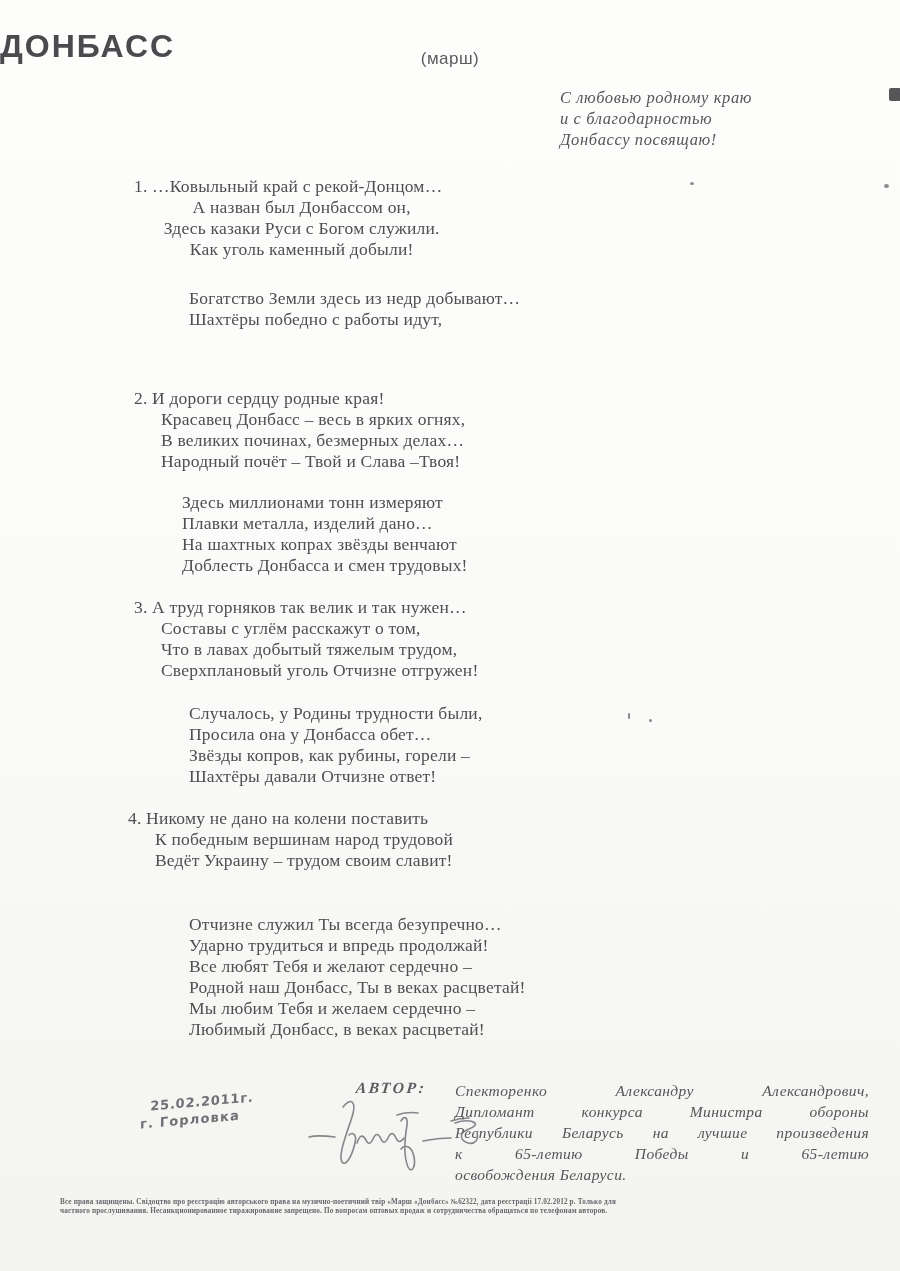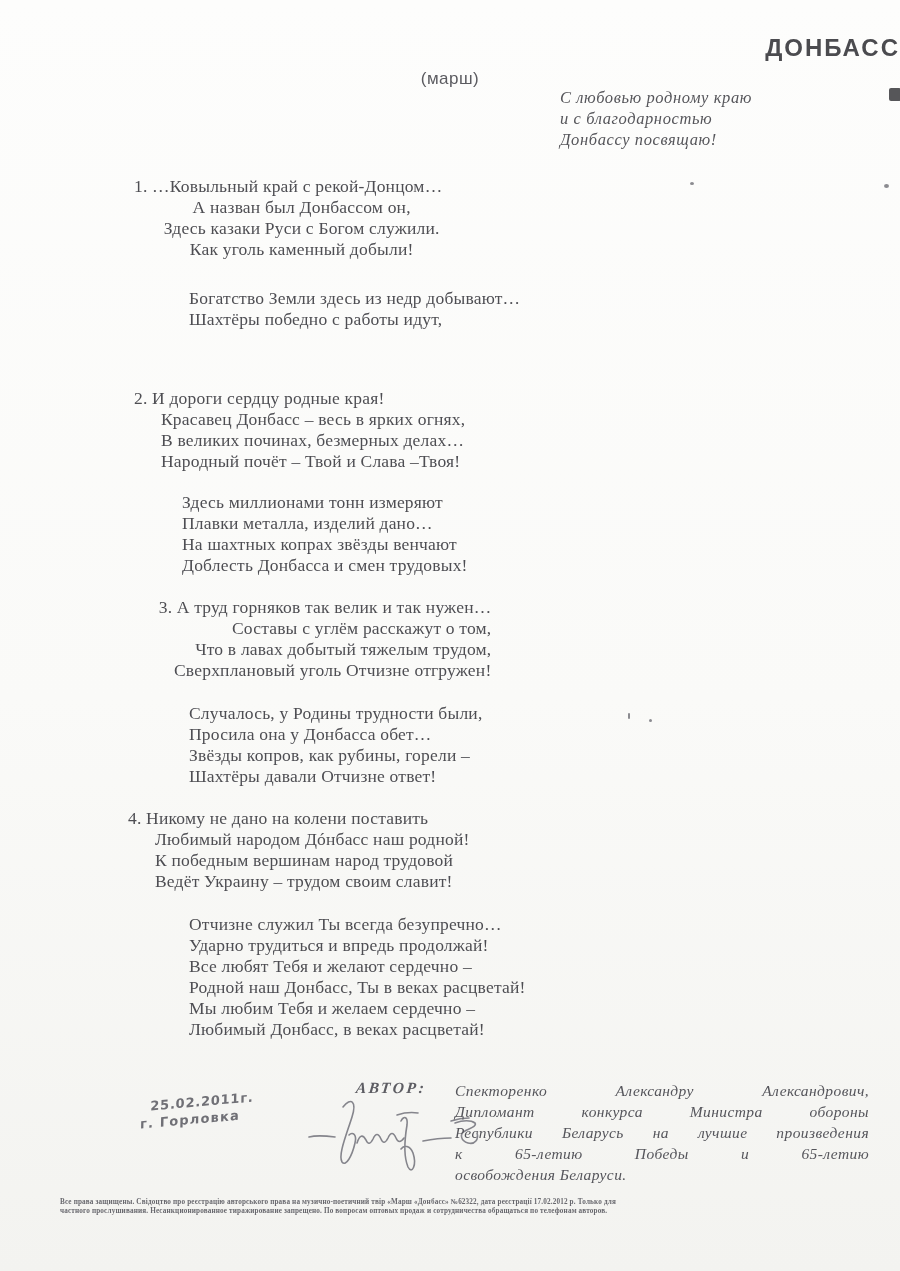--- a/index.html
+++ b/index.html
@@ -1,26 +1,26 @@
 <!DOCTYPE html>
 <html><head>
 <meta charset="utf-8">
 <style>
   html,body{margin:0;padding:0;}
   body{width:900px;height:1271px;position:relative;overflow:hidden;
        background:#ffffff;font-family:"Liberation Serif",serif;}
   .page{position:absolute;inset:0;
         background:linear-gradient(180deg,#fdfdfc 0%,#fafaf8 55%,#f3f3f0 100%);
         color:#4d4d52;}
-  .page-title{position:absolute;top:34px;left:0;width:100%;text-align:right;
+  .page-title{position:absolute;top:28px;left:0;width:100%;text-align:left;
         font-family:"Liberation Sans",sans-serif;font-weight:700;
-        font-size:24px;letter-spacing:2px;color:#4b4b4f;}
+        font-size:32px;letter-spacing:2px;color:#4b4b4f;}
   .page-subtitle{position:absolute;top:49px;left:0;width:100%;text-align:center;
         font-family:"Liberation Sans",sans-serif;font-weight:400;
-        font-size:17px;letter-spacing:.5px;color:#5b5b60;margin-top:20px;}
+        font-size:17px;letter-spacing:.5px;color:#5b5b60;}
   .dedication{position:absolute;left:560px;top:87px;font-style:italic;
         font-size:16.5px;line-height:21px;letter-spacing:.6px;color:#55555a;}
   .stanza{position:absolute;font-size:17.5px;line-height:21px;letter-spacing:.2px;
         color:#4e4e53;white-space:nowrap;}
   .verse{padding-left:27px;}
   .verse .line.first{text-indent:-27px;}
   .hand{position:absolute;left:150px;top:1094px;color:#707076;
         font-family:"DejaVu Sans",sans-serif;font-weight:700;font-size:13px;
         letter-spacing:.8px;transform:rotate(-5deg) skewX(-6deg);}
   .hand .h2{margin-top:2px;margin-left:-10px;letter-spacing:1.2px;}
@@ -72,37 +72,36 @@
     <div class="line">Народный почёт – Твой и Слава –Твоя!</div>
   </div>
 
   <div class="stanza chorus" style="left:182px;top:492px;">
     <div class="line">Здесь миллионами тонн измеряют</div>
     <div class="line">Плавки металла, изделий дано…</div>
     <div class="line">На шахтных копрах звёзды венчают</div>
     <div class="line">Доблесть Донбасса и смен трудовых!</div>
   </div>
 
-  <div class="stanza verse" style="left:147px;top:597px;text-align:right;">
+  <div class="stanza verse" style="left:134px;top:597px;">
     <div class="line first">3. А труд горняков так велик и так нужен…</div>
     <div class="line">Составы с углём расскажут о том,</div>
     <div class="line">Что в лавах добытый тяжелым трудом,</div>
     <div class="line">Сверхплановый уголь Отчизне отгружен!</div>
   </div>
 
   <div class="stanza chorus" style="left:189px;top:703px;">
     <div class="line">Случалось, у Родины трудности были,</div>
     <div class="line">Просила она у Донбасса обет…</div>
     <div class="line">Звёзды копров, как рубины, горели –</div>
     <div class="line">Шахтёры давали Отчизне ответ!</div>
   </div>
 
   <div class="stanza verse" style="left:128px;top:808px;">
     <div class="line first">4. Никому не дано на колени поставить</div>
-    <div class="line">Любимый народом Дóнбасс наш родной!</div>
     <div class="line">К победным вершинам народ трудовой</div>
     <div class="line">Ведёт Украину – трудом своим славит!</div>
   </div>
 
   <div class="stanza chorus" style="left:189px;top:914px;">
     <div class="line">Отчизне служил Ты всегда безупречно…</div>
     <div class="line">Ударно трудиться и впредь продолжай!</div>
     <div class="line">Все любят Тебя и желают сердечно –</div>
     <div class="line">Родной наш Донбасс, Ты в веках расцветай!</div>
     <div class="line">Мы любим Тебя и желаем сердечно –</div>

